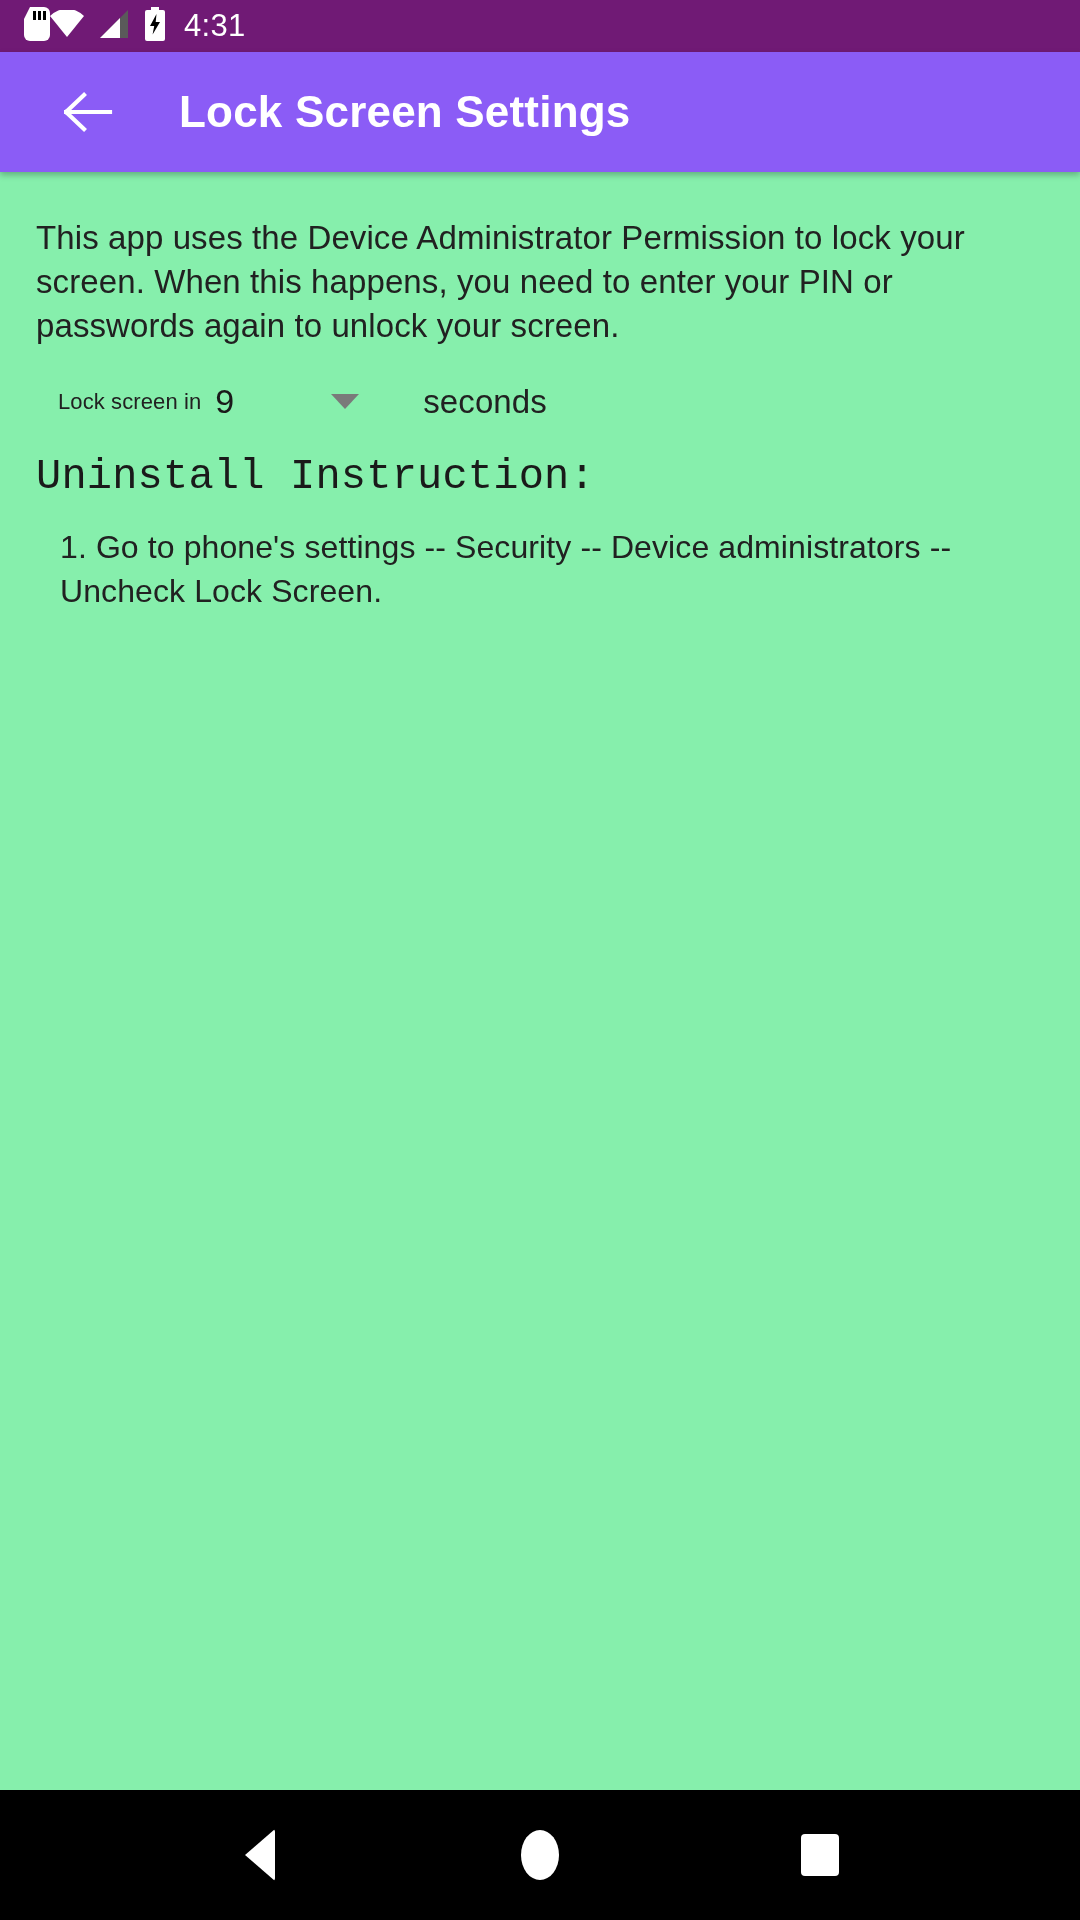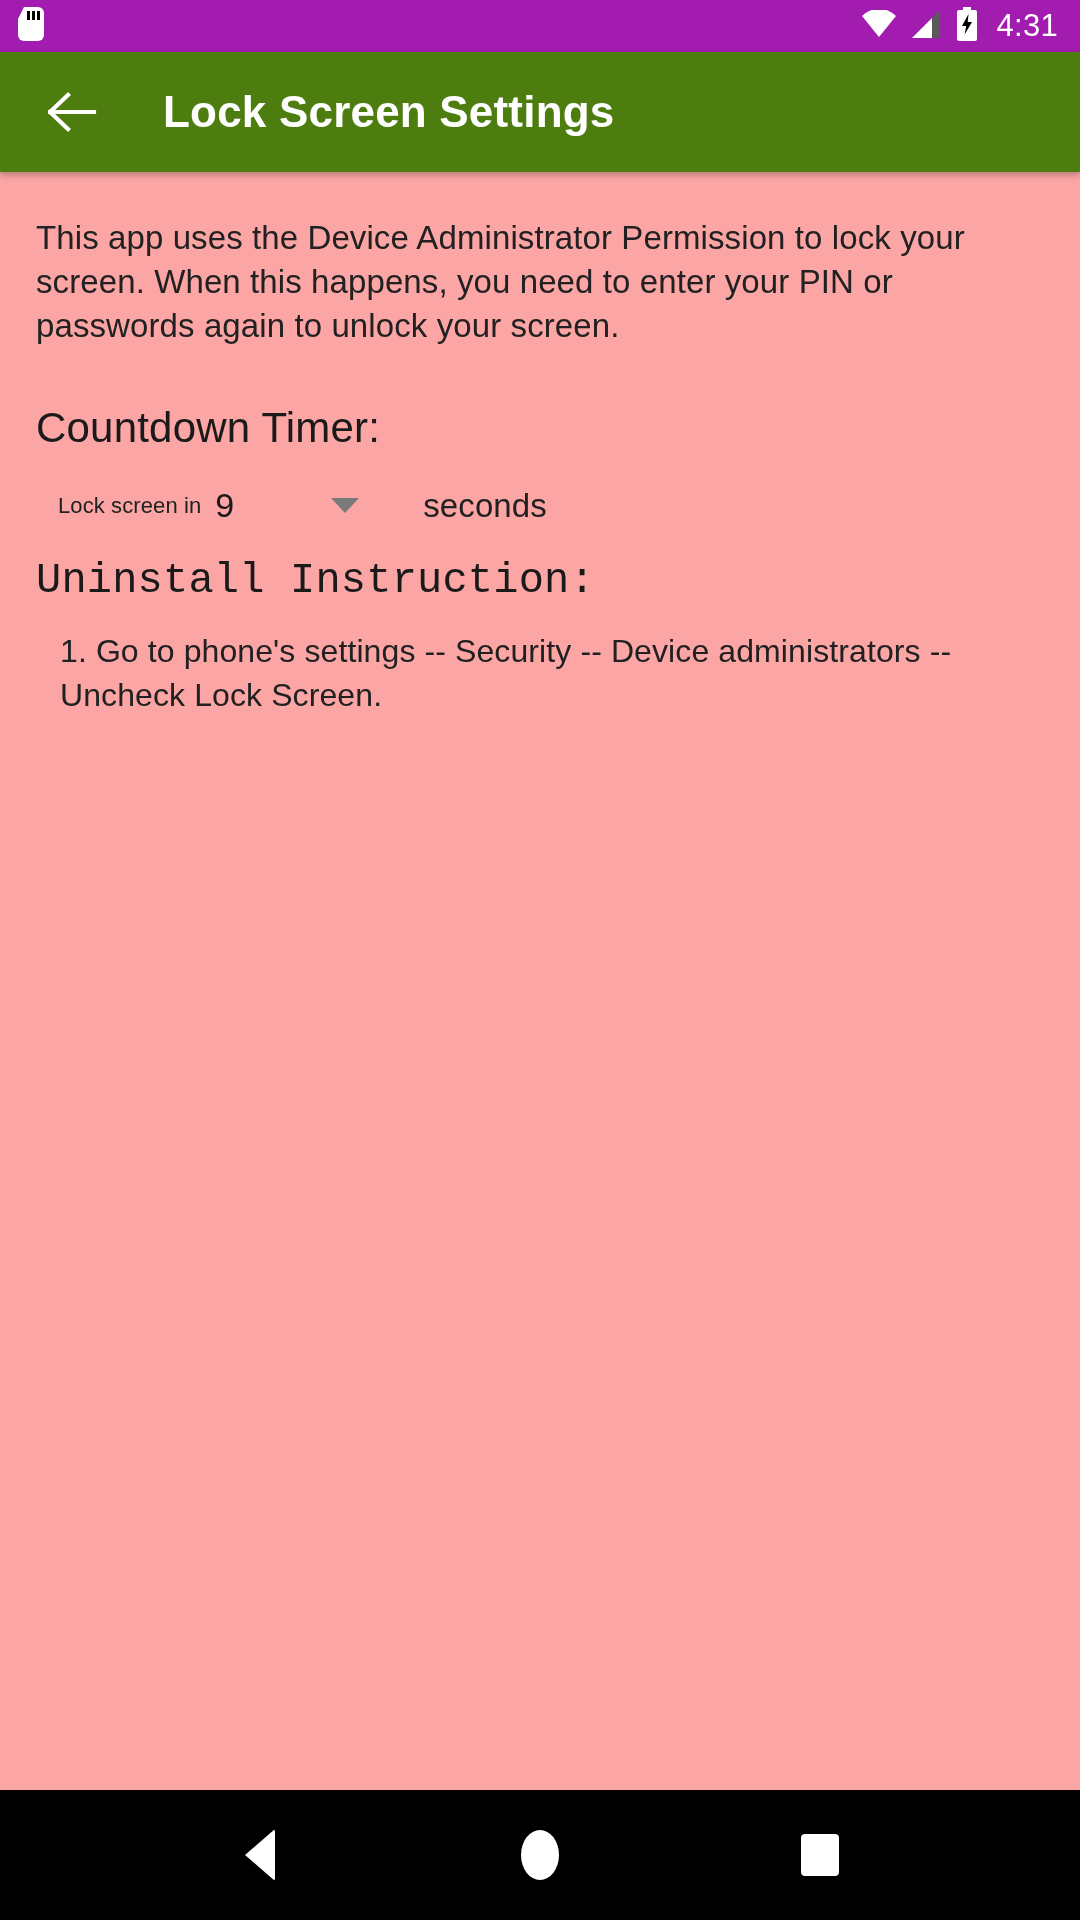--- a/index.html
+++ b/index.html
@@ -6,50 +6,50 @@
   html, body {
     width:1080px; height:1920px;
     background:#efefef;
     font-family:"Liberation Sans", sans-serif;
     overflow:hidden;
   }
   #screen { position:relative; width:1080px; height:1920px; display:flex; flex-direction:column; background:#efefef; }
 
   
   .statusbar {
-    height:52px; background:#a21caf; flex:0 0 52px;
-    display:flex; align-items:center; justify-content:space-between;
-    padding:0 22px 0 18px;
+    height:52px; background:#701a75; flex:0 0 52px;
+    display:flex; align-items:center; 
+    padding:0 22px 0 24px;
   }
   .sb-left { display:flex; align-items:center; gap:10px; }
   .sb-right { display:flex; align-items:center; gap:14px; }
   .sb-time {
     color:#fff; font-size:31px; font-weight:400; letter-spacing:0.3px;
     line-height:52px; margin-left:4px;
   }
 
   
   .appbar {
-    flex:0 0 120px; height:120px; background:#4d7c0f;
-    display:flex; align-items:center; padding-left:45px;
+    flex:0 0 120px; height:120px; background:#8b5cf6;
+    display:flex; align-items:center; padding-left:61px;
     box-shadow:0 3px 6px rgba(0,0,0,0.26);
     position:relative; z-index:5;
   }
   .back-btn {
     width:56px; height:56px; display:flex; align-items:center; justify-content:center;
     cursor:pointer; flex:0 0 auto;
   }
   .appbar-title {
     color:#ffffff; font-size:44px; font-weight:700; letter-spacing:0.2px;
     margin-left:62px; white-space:nowrap;
   }
 
   
   .content {
-    flex:1 1 auto; background:#fca5a5; padding:0 36px;
+    flex:1 1 auto; background:#86efac; padding:0 36px;
     position:relative; overflow:hidden;
   }
   .desc {
     font-size:33px; color:#212121; line-height:44px;
     padding-top:44px; letter-spacing:0.1px;
     max-width:1000px;
   }
   .section-head {
     font-size:42px; color:#1a1a1a; font-weight:400;
     letter-spacing:0.2px;
@@ -145,21 +145,20 @@
         <path d="M2 20 H46 M2 20 L20 3 M2 20 L20 37" stroke="#fff" stroke-width="4.2" fill="none" stroke-linecap="square"></path>
       </svg>
     </div>
     <div class="appbar-title">Lock Screen Settings</div>
   </div>
 
   <div class="content">
 
     <p class="desc">This app uses the Device Administrator Permission to lock your screen. When this happens, you need to enter your PIN or passwords again to unlock your screen.</p>
 
-    <h2 class="section-head countdown">Countdown Timer:</h2>
 
     <div class="timer-row">
       <span class="timer-label">Lock screen in</span>
       <div class="spinner">
         <span class="spinner-value">9</span>
         <span class="caret"></span>
       </div>
       <span class="timer-unit">seconds</span>
     </div>
 

